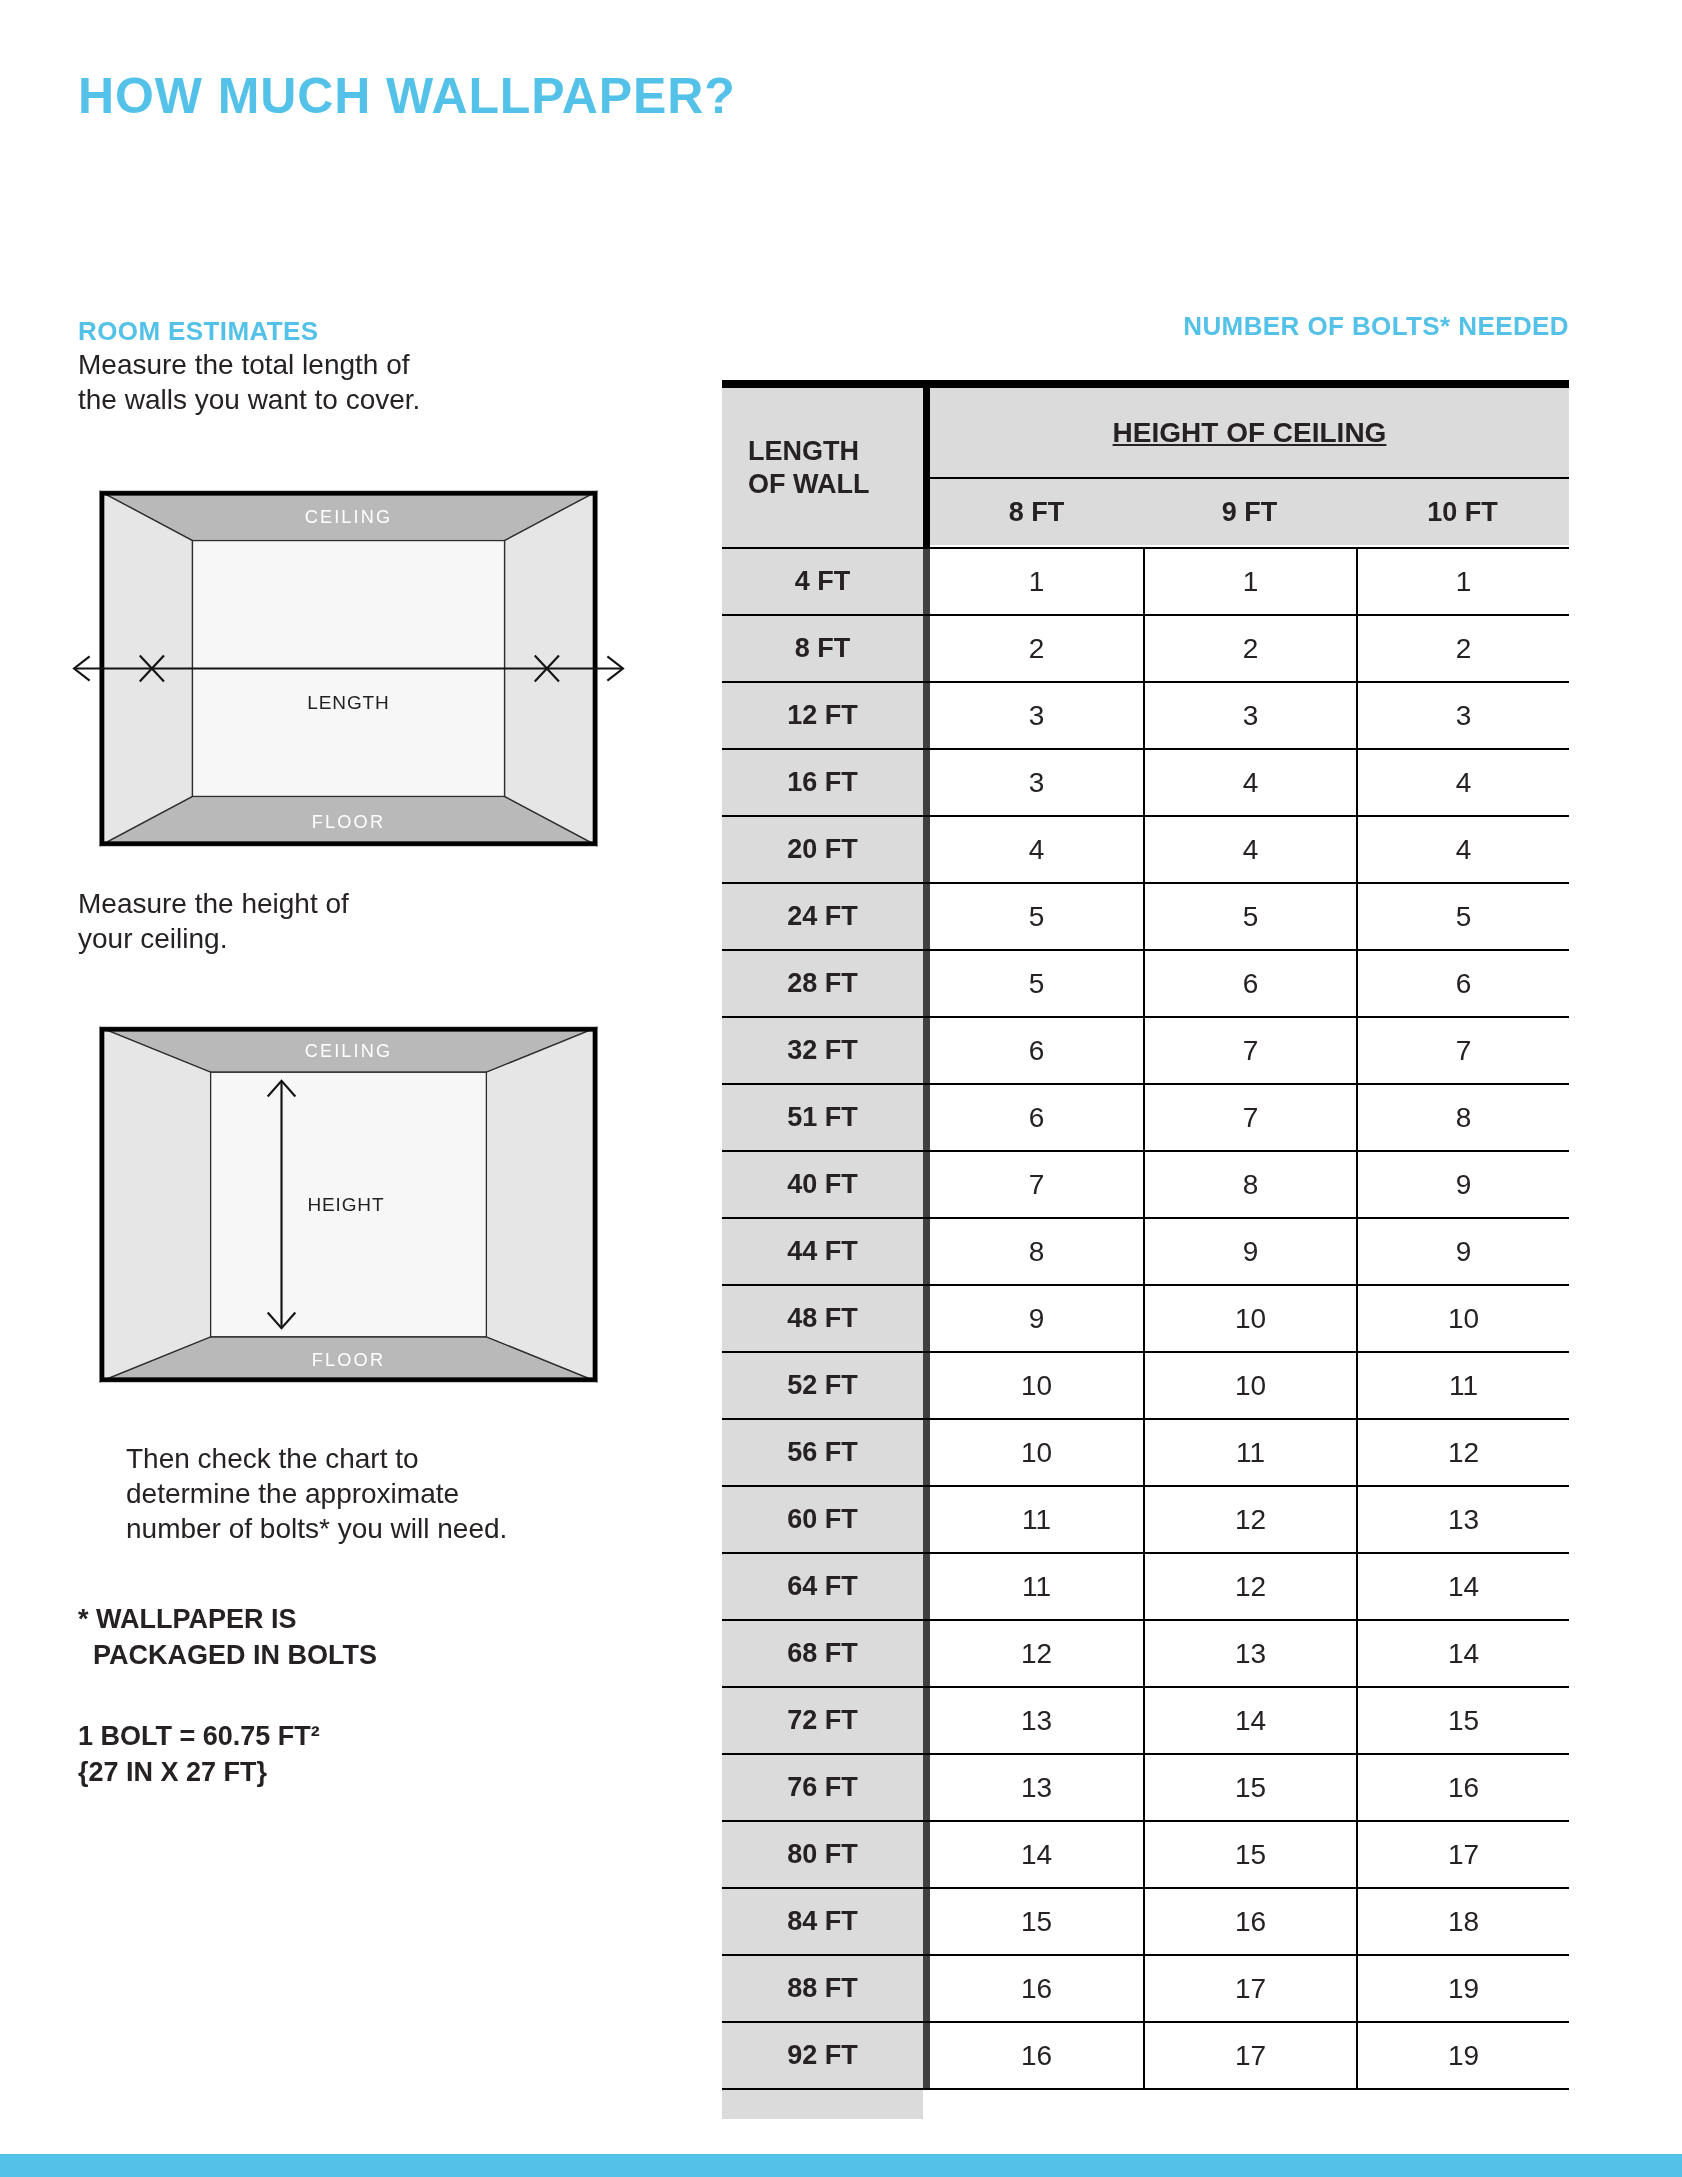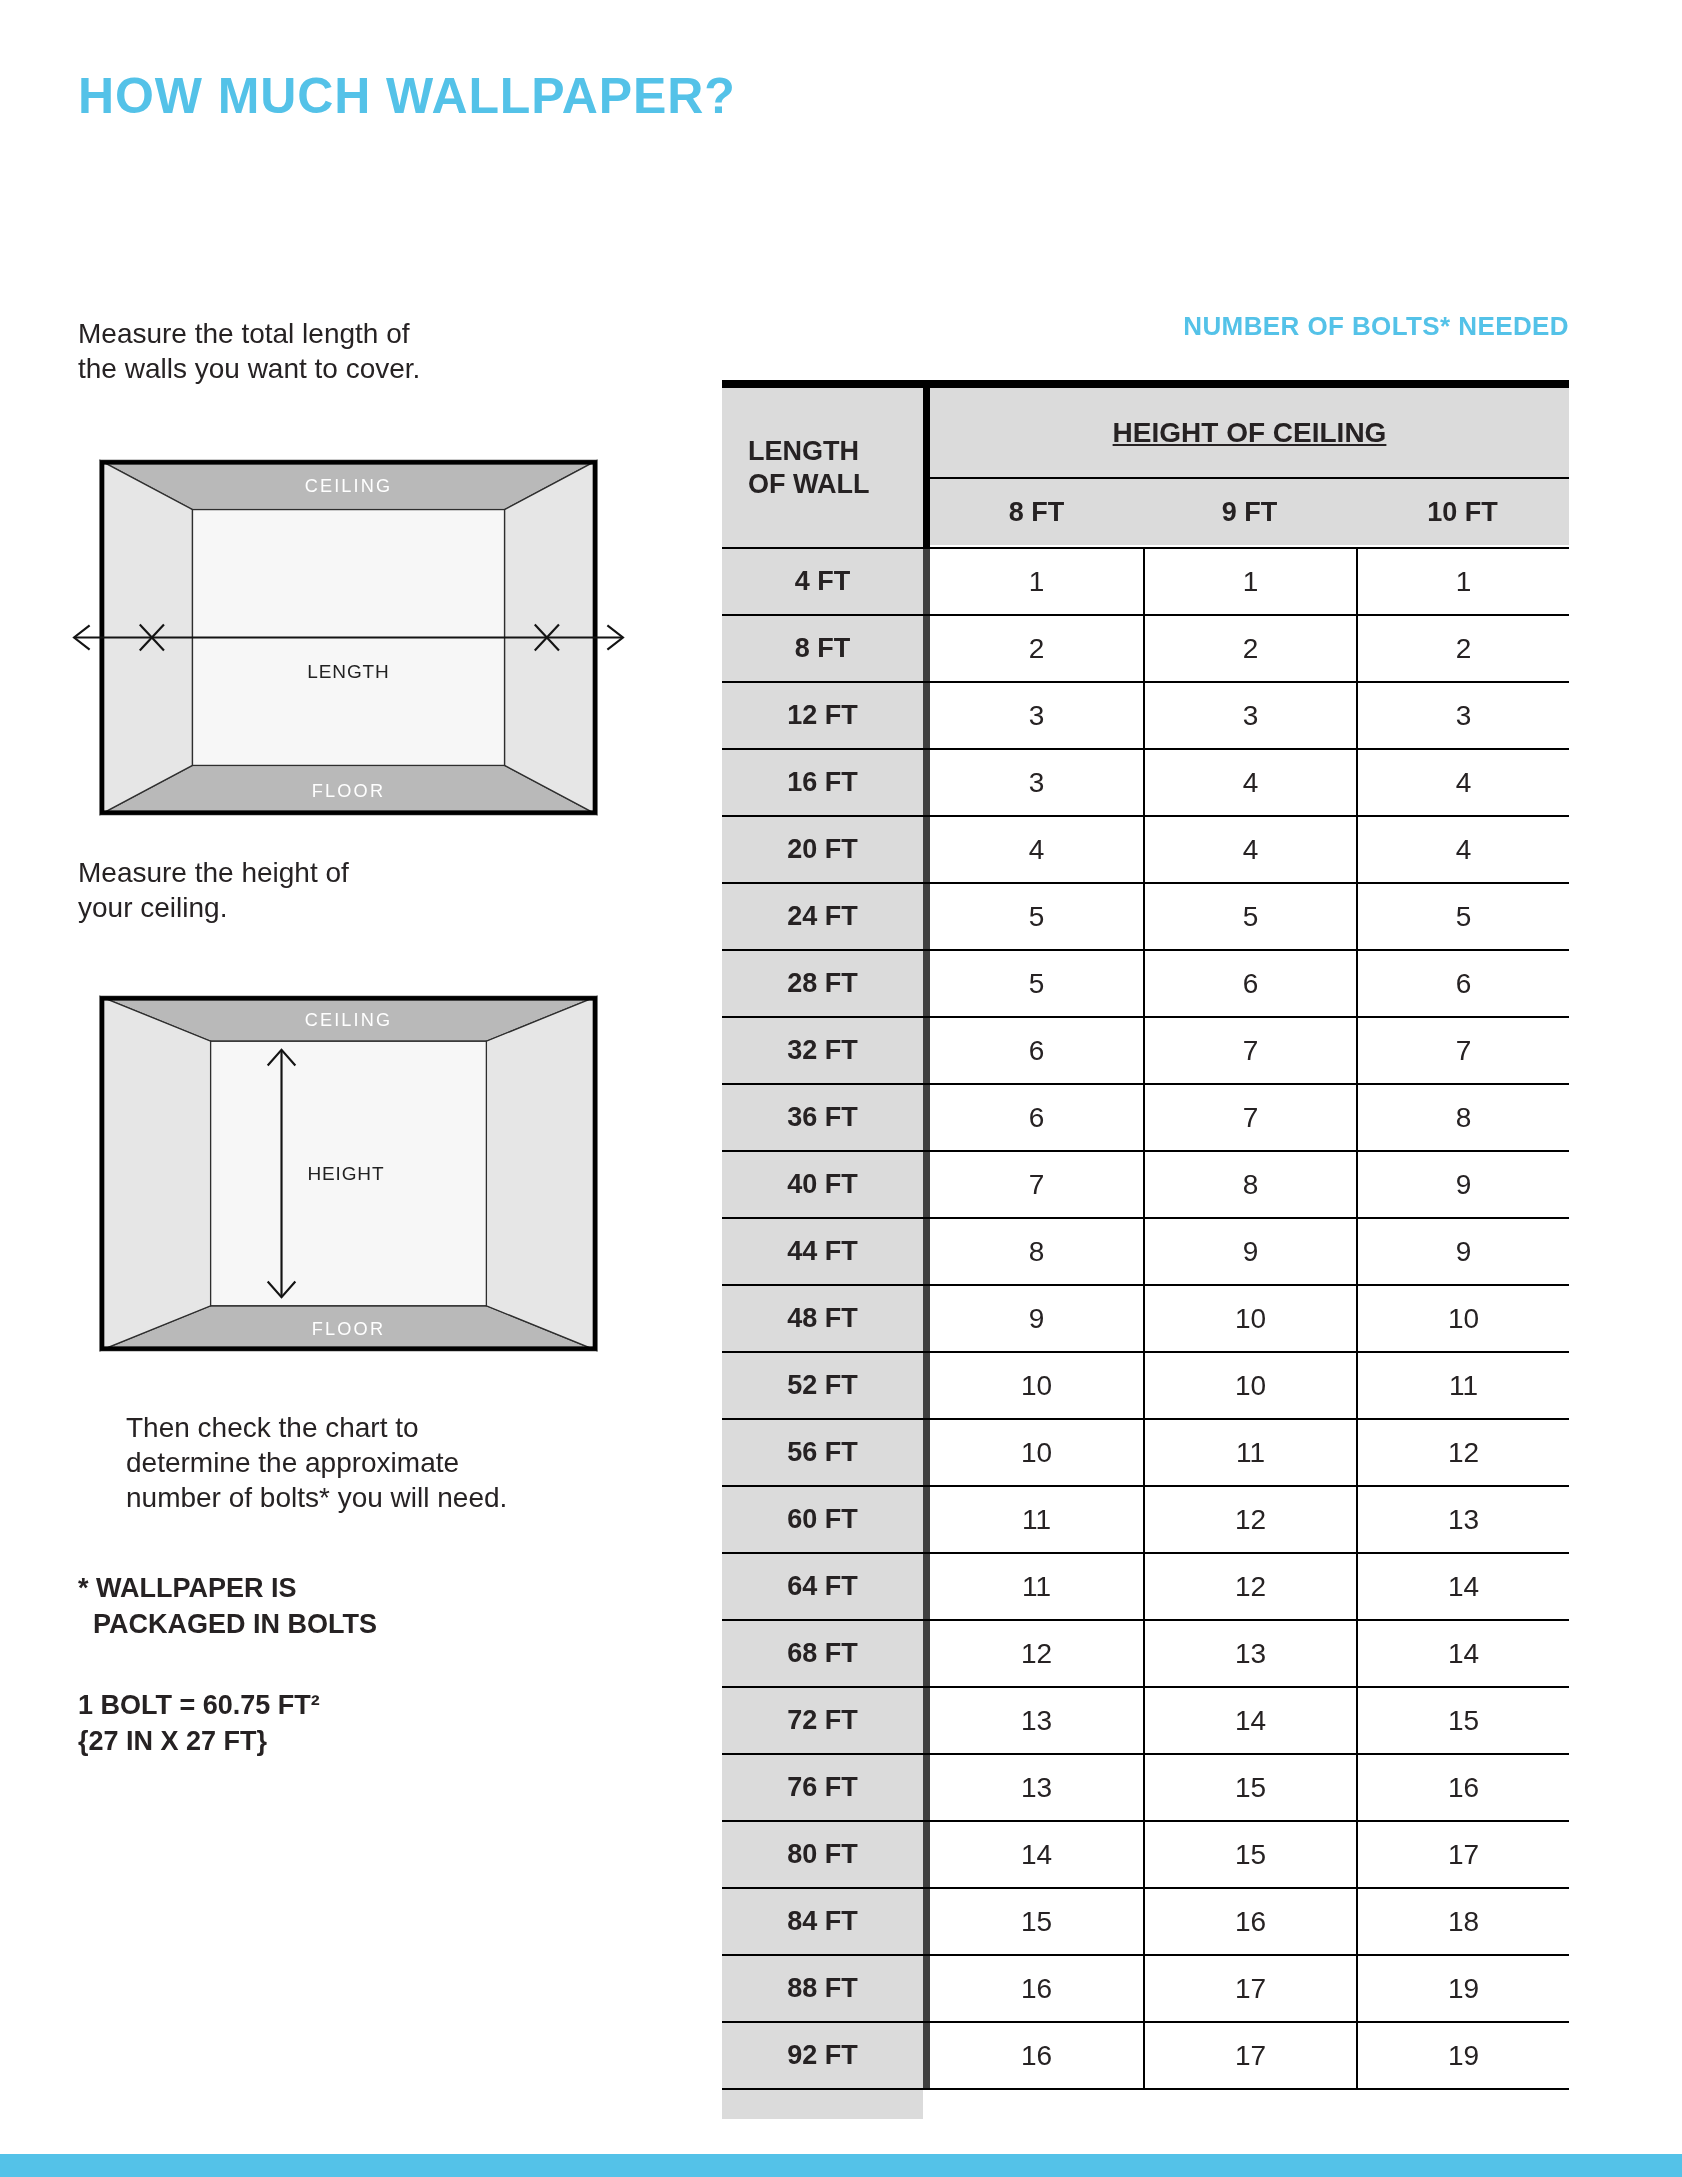--- a/index.html
+++ b/index.html
@@ -77,20 +77,21 @@
   .footer-bar { position: absolute; left: 0; bottom: 0; width: 100%; height: 23px; background: var(--accent); }
 </style>
 </head>
 <body>
 
 <div class="page">
 
   <h1 class="page-title">HOW MUCH WALLPAPER?</h1>
 
   <div class="left-col">
+    <h2 class="section-heading">ROOM ESTIMATES</h2>
 
     <p class="body-text step1">Measure the total length of
 the walls you want to cover.</p>
 
     <svg class="diagram diagram1" width="497" height="355" viewBox="0 0 575 410">
       <polygon class="p-dark" points="0,0 575,0 468,57 107,57"></polygon>
       <polygon class="p-dark" points="0,410 575,410 468,353 107,353"></polygon>
       <polygon class="p-light" points="0,0 107,57 107,353 0,410"></polygon>
       <polygon class="p-light" points="575,0 468,57 468,353 575,410"></polygon>
       <rect class="p-back" x="107" y="57" width="361" height="296"></rect>
@@ -210,21 +211,21 @@
   </div>
 
   <div class="trow">
     <div class="lcell">32 FT</div>
     <div class="vcell">6</div>
     <div class="vcell">7</div>
     <div class="vcell">7</div>
   </div>
 
   <div class="trow">
-    <div class="lcell">36 FT</div>
+    <div class="lcell">51 FT</div>
     <div class="vcell">6</div>
     <div class="vcell">7</div>
     <div class="vcell">8</div>
   </div>
 
   <div class="trow">
     <div class="lcell">40 FT</div>
     <div class="vcell">7</div>
     <div class="vcell">8</div>
     <div class="vcell">9</div>

